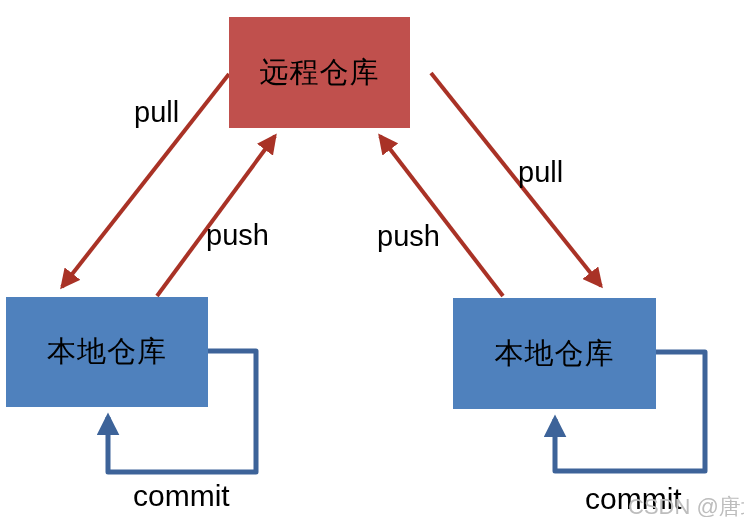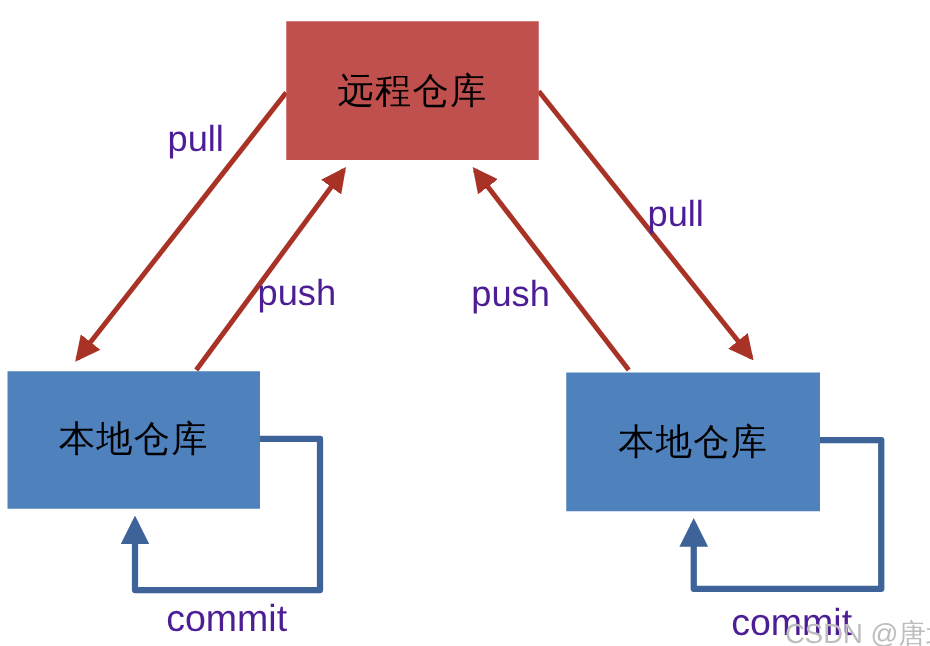--- a/index.html
+++ b/index.html
@@ -22,21 +22,21 @@
     display: flex;
     align-items: center;
     justify-content: center;
     font-size: 29px;
     font-weight: 500;
     color: #000000;
     letter-spacing: 1px;
   }
   .node-remote {
     left: 229px; top: 17px;
-    width: 202px; height: 111px;
+    width: 181px; height: 111px;
     background: #C0504D;
   }
   .node-local-left {
     left: 6px; top: 297px;
     width: 202px; height: 110px;
     background: #4F81BD;
   }
   .node-local-right {
     left: 453px; top: 298px;
     width: 203px; height: 111px;
@@ -44,21 +44,21 @@
   }
   svg.wires {
     position: absolute;
     left: 0; top: 0;
     width: 744px;
     height: 517px;
   }
   .edge-label {
     position: absolute;
     font-size: 29px;
-    color: #4c1d95;
+    color: #000000;
     line-height: 1;
     white-space: nowrap;
   }
   .lbl-pull-left  { left: 134px; top: 98px;  }
   .lbl-push-left  { left: 206px; top: 221px; }
   .lbl-push-right { left: 377px; top: 222px; }
   .lbl-pull-right { left: 518px; top: 158px; }
   .lbl-commit-left  { left: 133px; top: 481px; font-size: 30px; }
   .lbl-commit-right { left: 585px; top: 484px; font-size: 30px; }
   .watermark {

